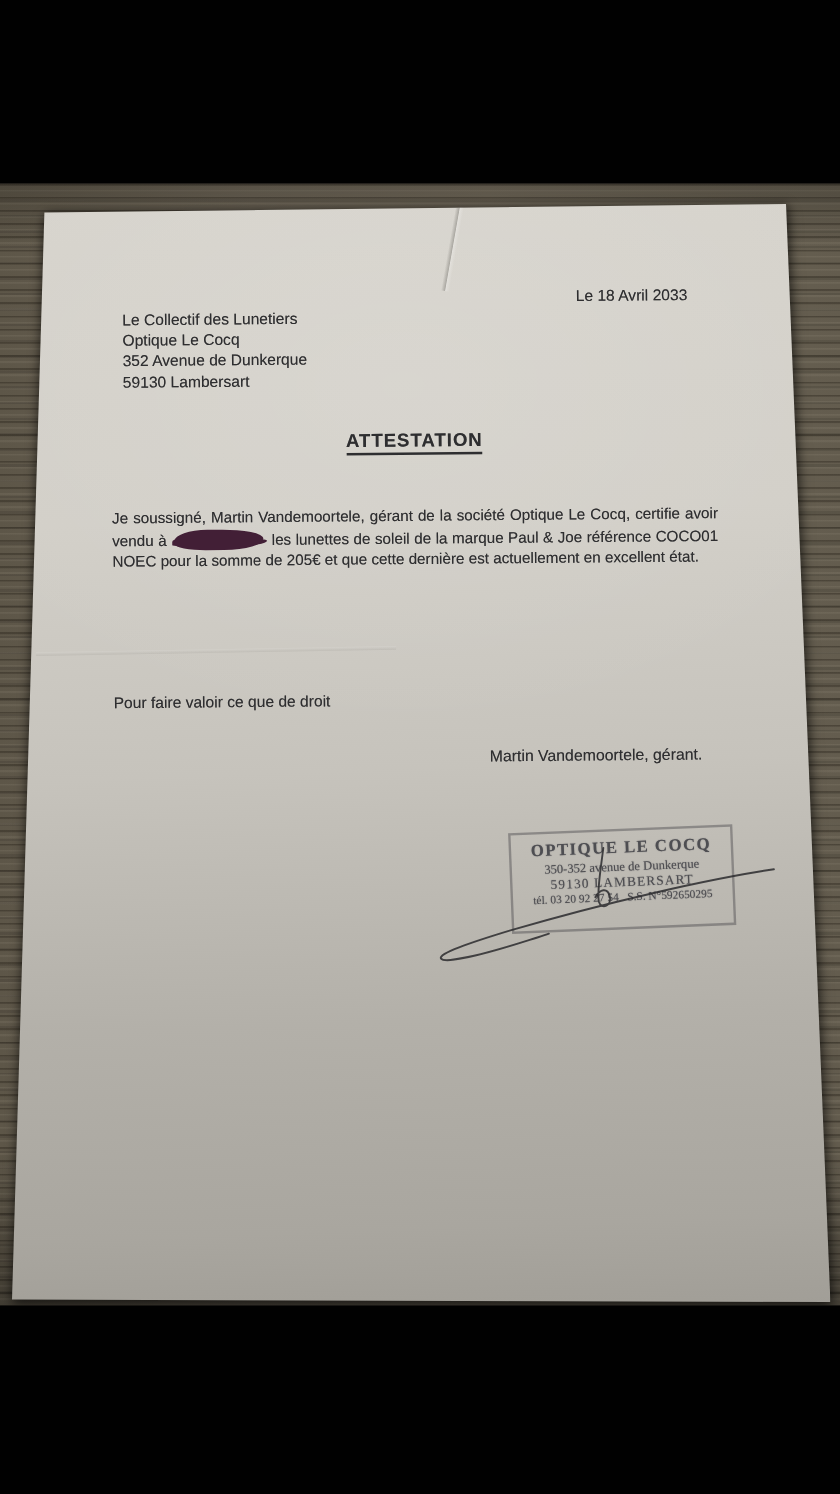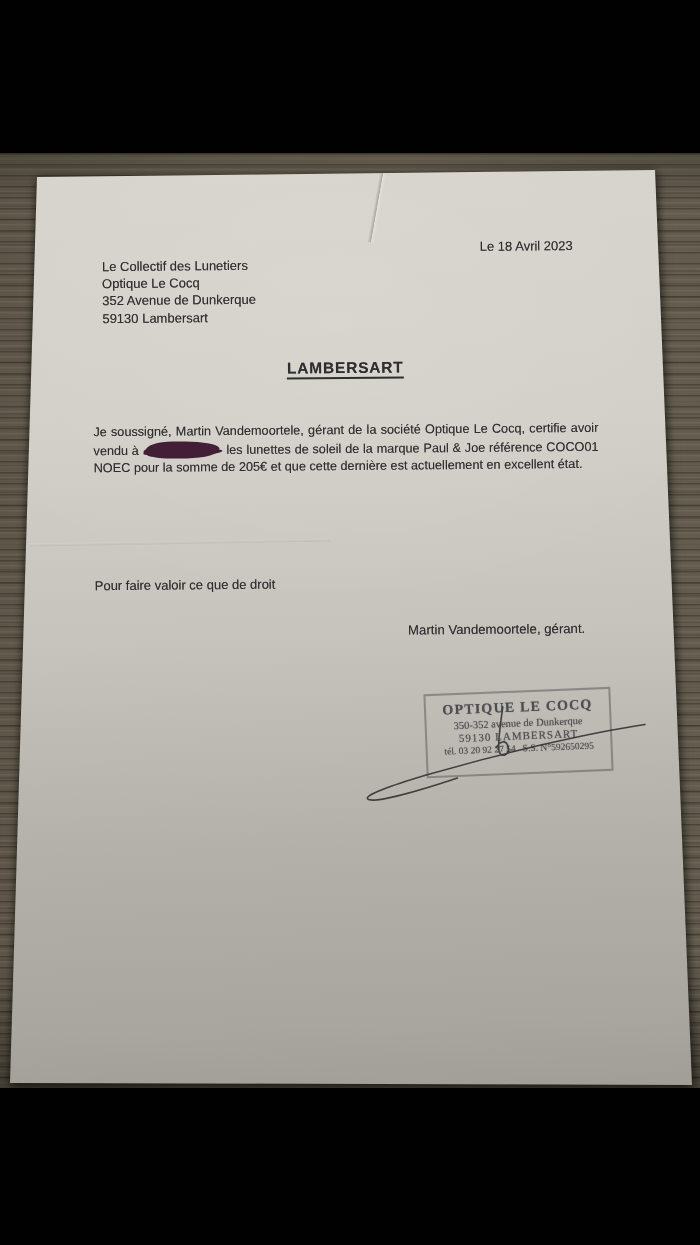--- a/index.html
+++ b/index.html
@@ -67,31 +67,31 @@
   <div class="photo">
     <div class="wood"></div>
 
     <div class="paper-wrap">
       <div class="paper">
         <div class="crease c1"></div>
         <div class="crease c2"></div>
 
         <div class="content">
 
-          <div class="date-line">Le 18 Avril 2023</div>
+          <div class="date-line">Le 18 Avril 2033</div>
 
           <div class="sender">
             <div>Le Collectif des Lunetiers</div>
             <div>Optique Le Cocq</div>
             <div>352 Avenue de Dunkerque</div>
             <div>59130 Lambersart</div>
           </div>
 
           <div class="doc-title">
-            <span>LAMBERSART</span>
+            <span>ATTESTATION</span>
           </div>
 
           <div class="body-par">
             <span>Je soussigné, Martin Vandemoortele, gérant de la société Optique Le Cocq, certifie avoir vendu à</span>
             <span class="redaction"></span>
             <span>les lunettes de soleil de la marque Paul &amp; Joe référence COCO01 NOEC pour la somme de 205€ et que cette dernière est actuellement en excellent état.</span>
           </div>
 
           <div class="closing">Pour faire valoir ce que de droit</div>
 

